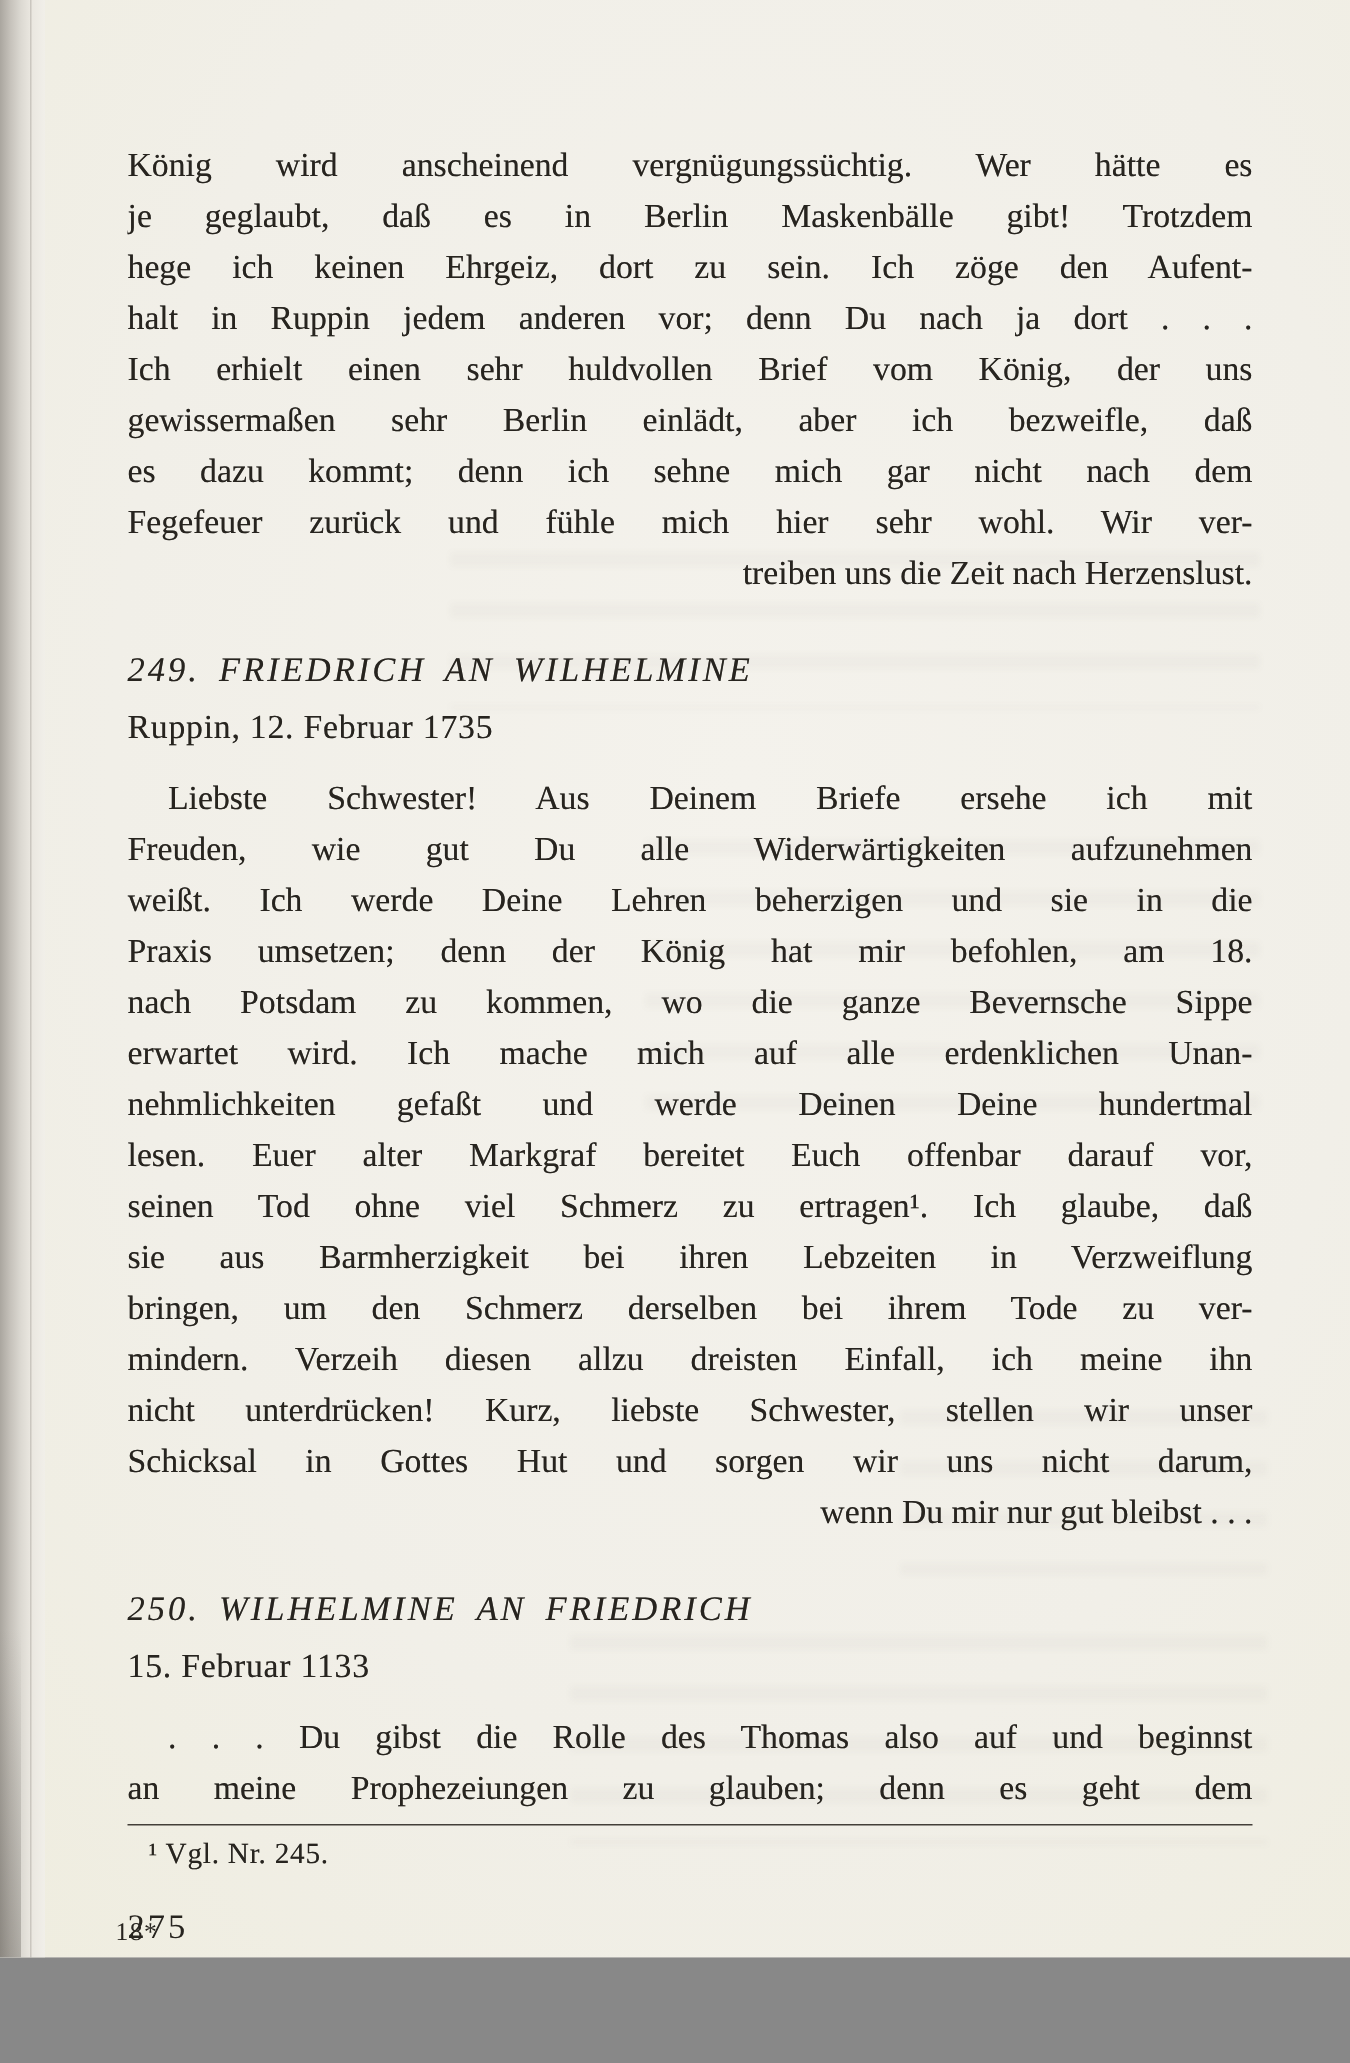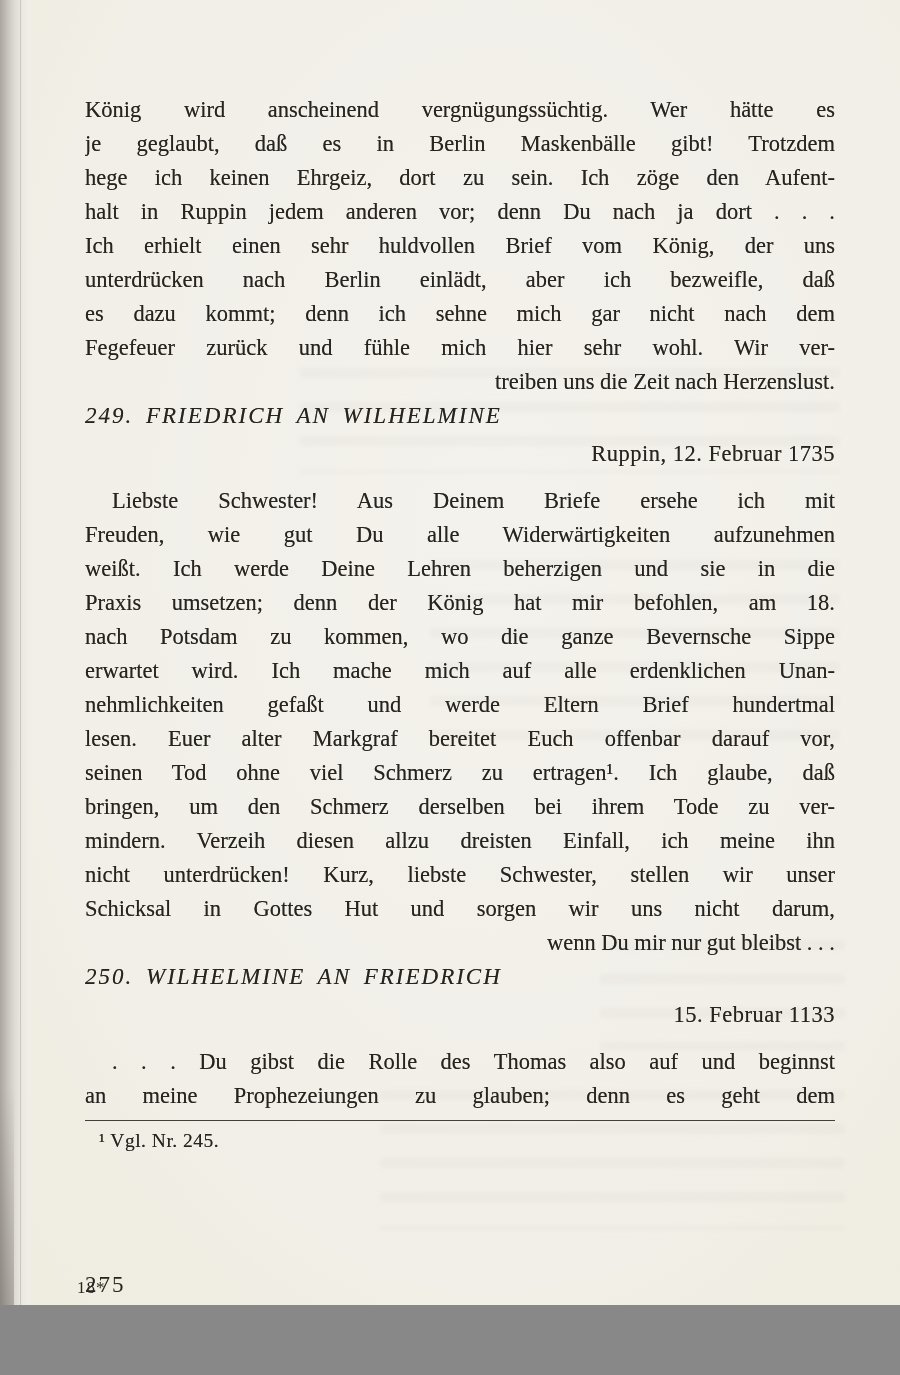--- a/index.html
+++ b/index.html
@@ -47,27 +47,27 @@
     text-shadow:0 0 .4px rgba(20,18,15,.5);
   }
   .para{margin:0;}
   .line{height:34px;overflow:hidden;white-space:normal;}
   .jline{text-align:justify;}
   .jline::after{content:"";display:inline-block;width:100%;height:0;}
   .plain{text-align:right;}
   .indent{text-indent:27px;}
 
   .heading{
-    height:34px;
+    margin-top:31px;height:34px;
     font-style:italic;font-size:23px;
     letter-spacing:2px;word-spacing:5px;
   }
   .date{
     margin-top:4px;height:34px;
-    text-align:right;font-size:22.5px;letter-spacing:.5px;
+    text-align:left;font-size:22.5px;letter-spacing:.5px;
   }
   .date + .para{margin-top:13px;}
   .fnrule{
     margin-top:7px;width:750px;height:0;
     border-top:1.6px solid #433f39;
   }
   .footnote{
     margin-top:5px;height:30px;line-height:30px;
     font-size:19.5px;padding-left:14px;letter-spacing:.5px;
   }
@@ -93,37 +93,38 @@
   <div class="ghost g3"></div>
   <div class="ghost g4"></div>
 
   <div class="text-column">
       <div class="para">
         <div class="line jline">König wird anscheinend vergnügungssüchtig. Wer hätte es</div>
         <div class="line jline">je geglaubt, daß es in Berlin Maskenbälle gibt! Trotzdem</div>
         <div class="line jline">hege ich keinen Ehrgeiz, dort zu sein. Ich zöge den Aufent-</div>
         <div class="line jline">halt in Ruppin jedem anderen vor; denn Du nach ja dort . . .</div>
         <div class="line jline">Ich erhielt einen sehr huldvollen Brief vom König, der uns</div>
-        <div class="line jline">unterdrücken nach Berlin einlädt, aber ich bezweifle, daß</div>
+        <div class="line jline">gewissermaßen sehr Berlin einlädt, aber ich bezweifle, daß</div>
         <div class="line jline">es dazu kommt; denn ich sehne mich gar nicht nach dem</div>
         <div class="line jline">Fegefeuer zurück und fühle mich hier sehr wohl. Wir ver-</div>
         <div class="line plain">treiben uns die Zeit nach Herzenslust.</div>
       </div>
       <div class="heading">249. FRIEDRICH AN WILHELMINE</div>
       <div class="date">Ruppin, 12. Februar 1735</div>
       <div class="para">
         <div class="line jline indent">Liebste Schwester! Aus Deinem Briefe ersehe ich mit</div>
         <div class="line jline">Freuden, wie gut Du alle Widerwärtigkeiten aufzunehmen</div>
         <div class="line jline">weißt. Ich werde Deine Lehren beherzigen und sie in die</div>
         <div class="line jline">Praxis umsetzen; denn der König hat mir befohlen, am 18.</div>
         <div class="line jline">nach Potsdam zu kommen, wo die ganze Bevernsche Sippe</div>
         <div class="line jline">erwartet wird. Ich mache mich auf alle erdenklichen Unan-</div>
-        <div class="line jline">nehmlichkeiten gefaßt und werde Eltern Brief hundertmal</div>
+        <div class="line jline">nehmlichkeiten gefaßt und werde Deinen Deine hundertmal</div>
         <div class="line jline">lesen. Euer alter Markgraf bereitet Euch offenbar darauf vor,</div>
         <div class="line jline">seinen Tod ohne viel Schmerz zu ertragen¹. Ich glaube, daß</div>
+        <div class="line jline">sie aus Barmherzigkeit bei ihren Lebzeiten in Verzweiflung</div>
         <div class="line jline">bringen, um den Schmerz derselben bei ihrem Tode zu ver-</div>
         <div class="line jline">mindern. Verzeih diesen allzu dreisten Einfall, ich meine ihn</div>
         <div class="line jline">nicht unterdrücken! Kurz, liebste Schwester, stellen wir unser</div>
         <div class="line jline">Schicksal in Gottes Hut und sorgen wir uns nicht darum,</div>
         <div class="line plain">wenn Du mir nur gut bleibst . . .</div>
       </div>
       <div class="heading">250. WILHELMINE AN FRIEDRICH</div>
       <div class="date">15. Februar 1133</div>
       <div class="para">
         <div class="line jline indent">. . . Du gibst die Rolle des Thomas also auf und beginnst</div>

